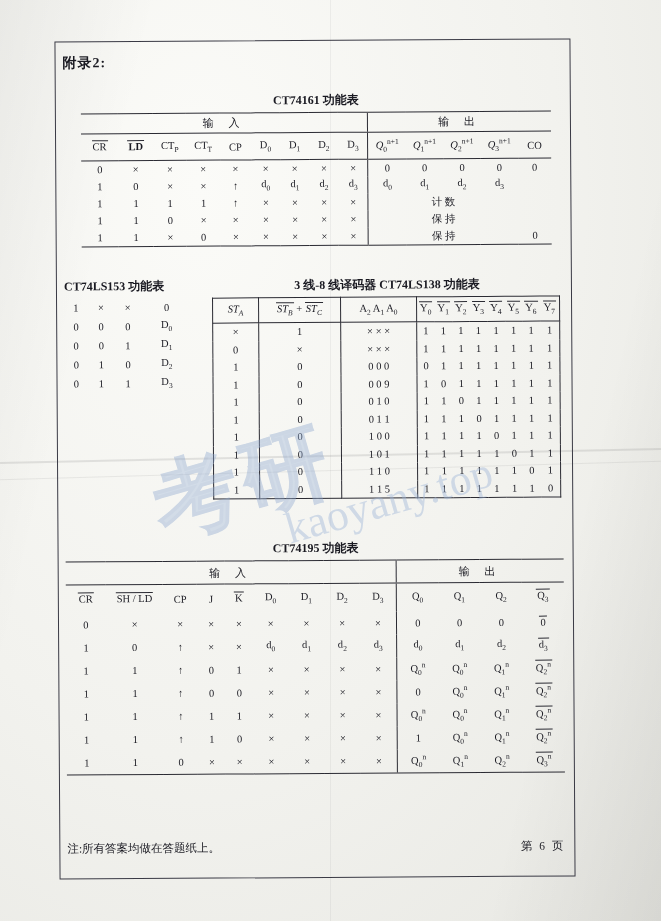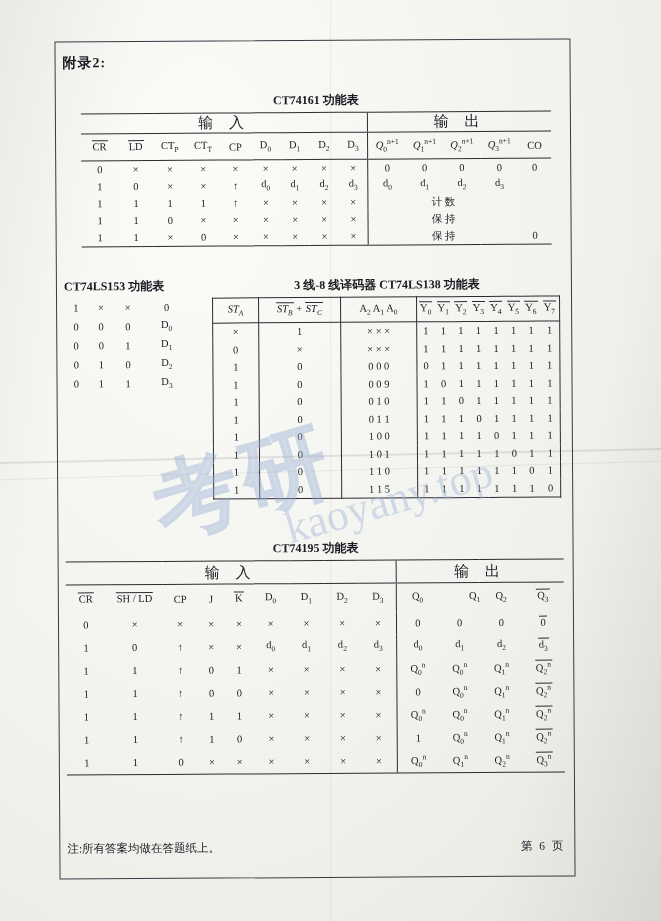--- a/index.html
+++ b/index.html
@@ -49,21 +49,21 @@
   td,th{padding:0;text-align:center;font-weight:normal;vertical-align:middle;}
 
   
   #t161wrap{position:absolute;left:26px;top:52px;width:470px;}
   #t161{width:470px;}
   #t161 td{height:17px;}
   #t161 .hline{border-top:1px solid #2b2b33;}
   #t161 .bline{border-bottom:1px solid #2b2b33;}
   #t161 .vline{border-left:1px solid #2b2b33;}
   .ovl{display:inline-block;border-top:1px solid #2b2b33;line-height:1.15;padding:0 1px;text-align:center;}
-  .grp{font-size:15px;letter-spacing:6px;}
+  .grp{font-size:11px;letter-spacing:6px;}
 
   
   #t153wrap{position:absolute;left:8px;top:237px;width:132px;}
   #t153 {width:128px;}
   #t153 td{height:19px;border:0;}
   #t138wrap{position:absolute;left:156px;top:237px;width:350px;}
   #t138{width:348px;}
   #t138 td{height:17.5px;}
 
   .bx{border:1px solid #2b2b33;}
@@ -130,21 +130,21 @@
     <div id="t161wrap">
       <div class="tbl-title">CT74161 功能表</div>
       <table id="t161">
         <tbody>
             <tr>
           <td class="hline bline" colspan="9" style="height:19px;"><span class="grp">输        入</span></td>
           <td class="hline bline vline" colspan="5" style="height:19px;"><span class="grp">输        出</span></td>
         </tr>
         <tr>
           <td style="width:38px;height:26px;"><span class="ovl">CR</span></td>
-          <td style="width:36px;"><span class="ovl">LD</span></td>
+          <td style="width:36px;font-weight:bold;"><span class="ovl">LD</span></td>
           <td style="width:34px;"><span>CT<sub>P</sub></span></td>
           <td style="width:34px;"><span>CT<sub>T</sub></span></td>
           <td style="width:32px;"><span>CP</span></td>
           <td style="width:30px;"><span>D<sub>0</sub></span></td>
           <td style="width:30px;"><span>D<sub>1</sub></span></td>
           <td style="width:30px;"><span>D<sub>2</sub></span></td>
           <td style="width:30px;"><span>D<sub>3</sub></span></td>
           <td class="vline" style="width:38px;"><span><i>Q</i><sub>0</sub><sup>n+1</sup></span></td>
           <td style="width:38px;"><span><i>Q</i><sub>1</sub><sup>n+1</sup></span></td>
           <td style="width:38px;"><span><i>Q</i><sub>2</sub><sup>n+1</sup></span></td>
@@ -429,21 +429,21 @@
           <td style="width:40px;height:28px;"><span class="ovl">CR</span></td>
           <td style="width:58px;"><span class="ovl">SH / LD</span></td>
           <td style="width:34px;"><span>CP</span></td>
           <td style="width:28px;"><span>J</span></td>
           <td style="width:28px;"><span class="ovl">K</span></td>
           <td style="width:36px;"><span>D<sub>0</sub></span></td>
           <td style="width:36px;"><span>D<sub>1</sub></span></td>
           <td style="width:36px;"><span>D<sub>2</sub></span></td>
           <td style="width:36px;"><span>D<sub>3</sub></span></td>
           <td class="lb" style="width:42px;"><span>Q<sub>0</sub></span></td>
-          <td style="width:42px;text-align:right;"><span>Q<sub>1</sub></span></td>
+          <td style="width:42px;"><span>Q<sub>1</sub></span></td>
           <td style="width:42px;"><span>Q<sub>2</sub></span></td>
           <td style="width:42px;"><span class="ovl">Q<sub>3</sub></span></td>
         </tr>
         </tbody>
           <tbody id="t195body">
             <tr>
               <td class="">0</td>
               <td class="">×</td>
               <td class="">×</td>
               <td class="">×</td>

